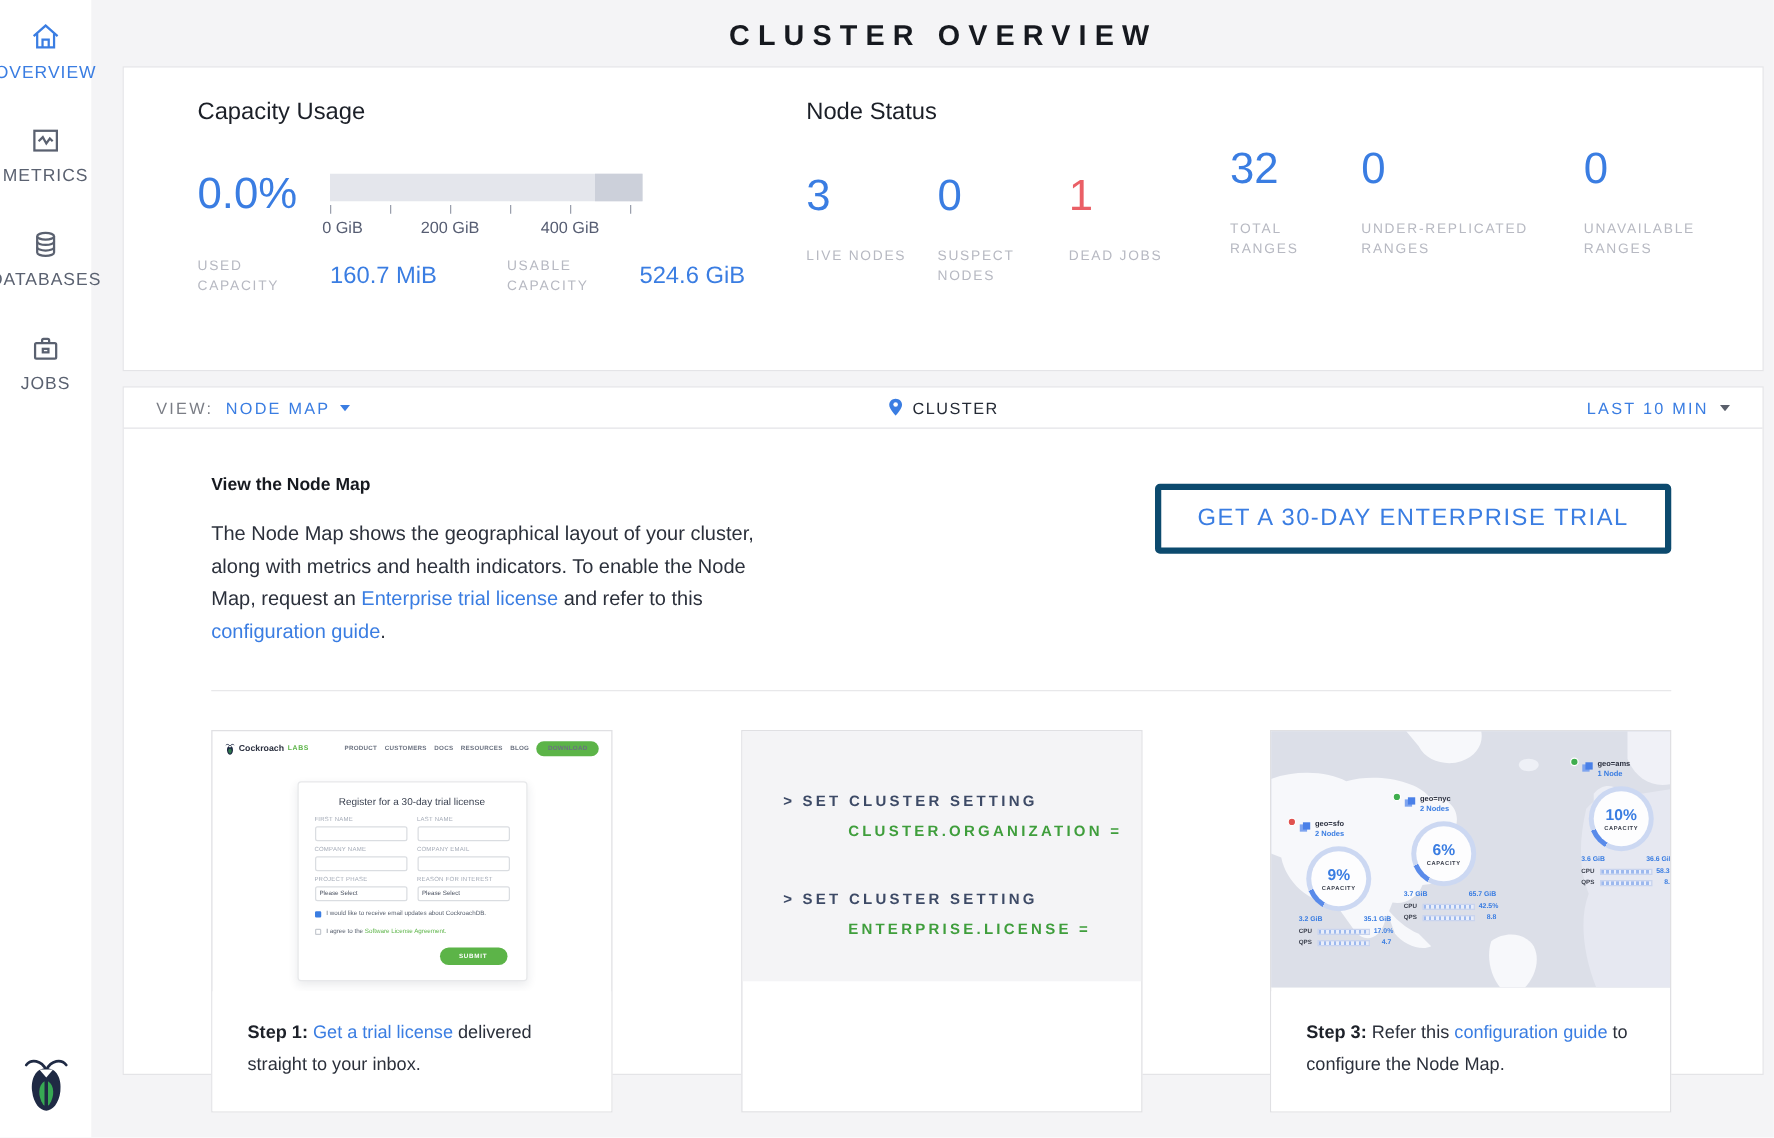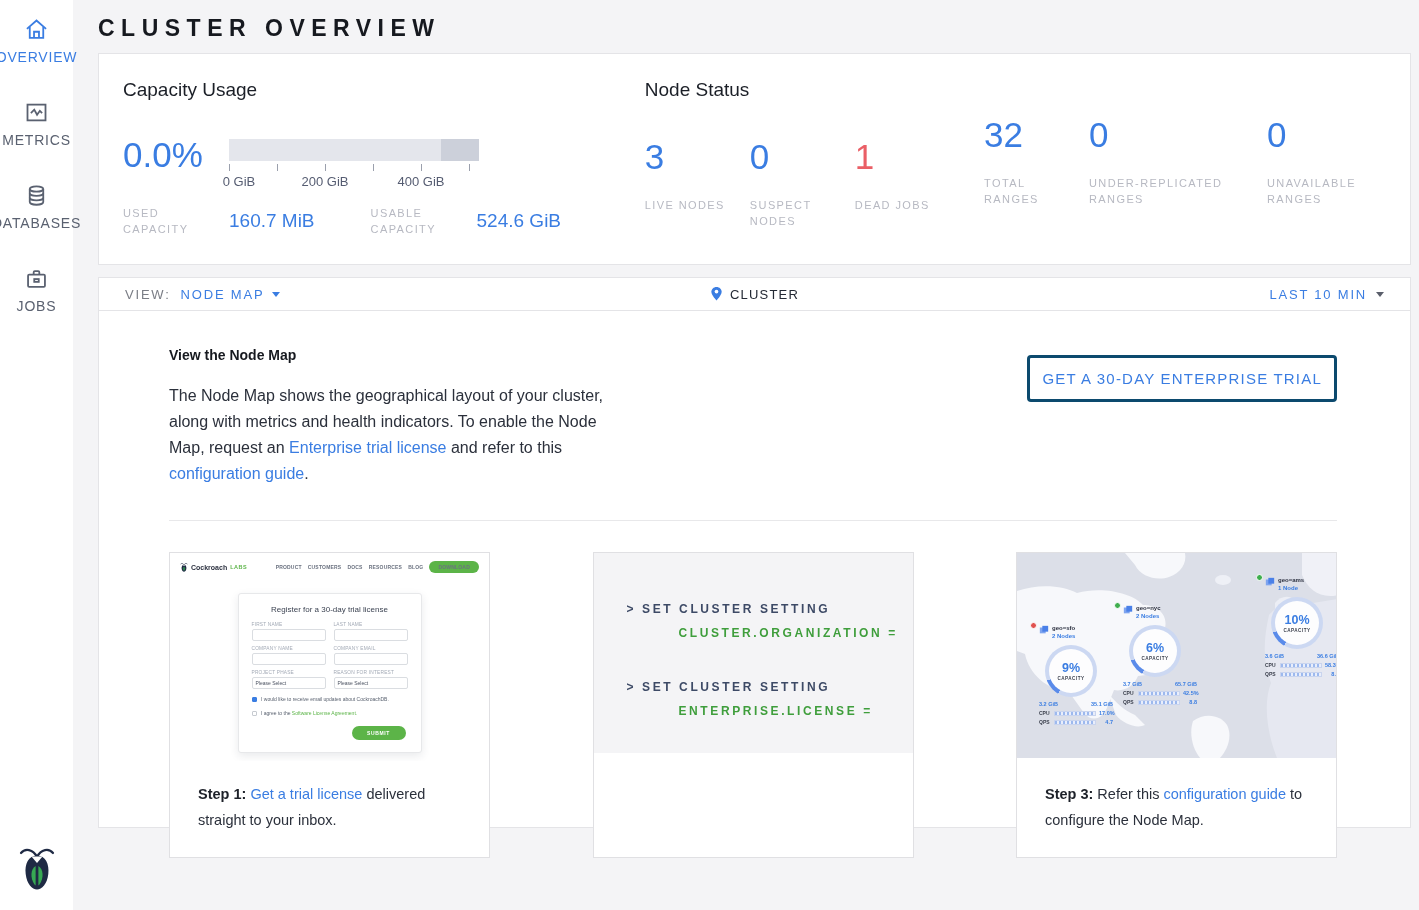--- a/index.html
+++ b/index.html
@@ -16,24 +16,24 @@
   .sidebar{position:absolute;left:0;top:0;width:73px;height:910px;background:#fff;z-index:5;display:flex;flex-direction:column;align-items:center;padding-top:16px;}
   .side-item{display:flex;flex-direction:column;align-items:center;width:100%;margin-bottom:34px;cursor:pointer;}
   .side-item svg{width:27px;height:27px;stroke:#5a6170;fill:none;stroke-width:1.6;}
   .side-item .slabel{font-size:14px;letter-spacing:.8px;color:#5a6170;margin-top:6px;font-weight:400;}
   .side-item.active svg{stroke:var(--blue);}
   .side-item.active .slabel{color:var(--blue);}
   .side-logo{margin-top:auto;margin-bottom:14px;}
 
   
   .content{position:absolute;left:73px;top:0;right:0;bottom:0;padding:0 8px 0 25px;}
-  h1.page-title{margin:14px 0 11px;font-size:23px;font-weight:700;letter-spacing:6.5px;color:#16191f;line-height:28px;}
-
-  
-  .stats-panel{background:#fff;border:1px solid var(--panel-border);height:212px;display:flex;}
+  h1.page-title{margin:14px 0 11px;font-size:23px;font-weight:700;letter-spacing:6.5px;color:#16191f;line-height:28px;text-align:center;}
+
+  
+  .stats-panel{background:#fff;border:1px solid var(--panel-border);height:244px;display:flex;padding-left:35px;}
   .stat-section{padding:25px 0 0 24px;}
   .stat-title{font-size:19px;font-weight:500;color:#1b1f27;}
   .sec-capacity{width:542px;}
   .sec-nodes{width:352px;}
   .sec-repl{flex:1;}
   .stat-num{font-size:35px;line-height:36px;color:var(--blue);font-weight:400;}
   .stat-num.red{color:var(--red);}
   .stat-label{font-size:11px;letter-spacing:1.4px;color:var(--muted);line-height:16px;font-weight:400;margin-top:22px;}
   .stat-cols{display:flex;margin-top:38px;}
   .stat-col{margin-right:13px;}
@@ -64,21 +64,21 @@
   .caret{width:0;height:0;border-left:4.5px solid transparent;border-right:4.5px solid transparent;border-top:5.5px solid currentColor;display:inline-block;}
   .vb-center{display:flex;align-items:center;gap:7px;color:#242a35;letter-spacing:1.2px;}
   .vb-right{flex:1;display:flex;justify-content:flex-end;align-items:center;gap:9px;color:var(--blue);cursor:pointer;font-weight:500;}
   .vb-right .caret{color:#5a5f6b;}
 
   .main-body{padding:36px 73px 0 70px;position:relative;}
   .mb-toprow{display:flex;justify-content:space-between;align-items:flex-start;}
   .mb-heading{font-size:14px;font-weight:600;color:#16191f;}
   .mb-desc{margin-top:20px;width:462px;font-size:16px;line-height:26px;color:#2b303b;}
   a.link{color:var(--blue);text-decoration:none;cursor:pointer;}
-  .trial-btn{margin-top:8px;border:3px solid #0c4a6e;border-radius:4px;background:#fff;color:var(--blue);font-size:15px;letter-spacing:1.2px;padding:12px 12px;font-family:inherit;cursor:pointer;font-weight:500;}
+  .trial-btn{margin-top:8px;border:5px solid #0c4a6e;border-radius:4px;background:#fff;color:var(--blue);font-size:19px;letter-spacing:1.2px;padding:12px 29px;font-family:inherit;cursor:pointer;font-weight:500;}
   .mb-divider{border:none;border-top:1px solid #e8e8ea;margin:33px 0 0;}
   .cards{display:flex;justify-content:space-between;margin-top:31px;}
   .card{width:321px;height:306px;border:1px solid #e0e0e3;background:#fff;position:relative;}
   .card-caption{position:absolute;left:0;right:0;bottom:0;height:96px;padding:20px 24px 0 28px;font-size:14.5px;line-height:26px;background:#fff;}
   .step-b{font-weight:700;color:#1d2129;}
 
   
   .mini-site{height:210px;overflow:hidden;}
   .ms-header{display:flex;justify-content:space-between;align-items:center;padding:8px 10px 6px 10px;}
   .ms-logo{display:flex;align-items:center;gap:3px;}

